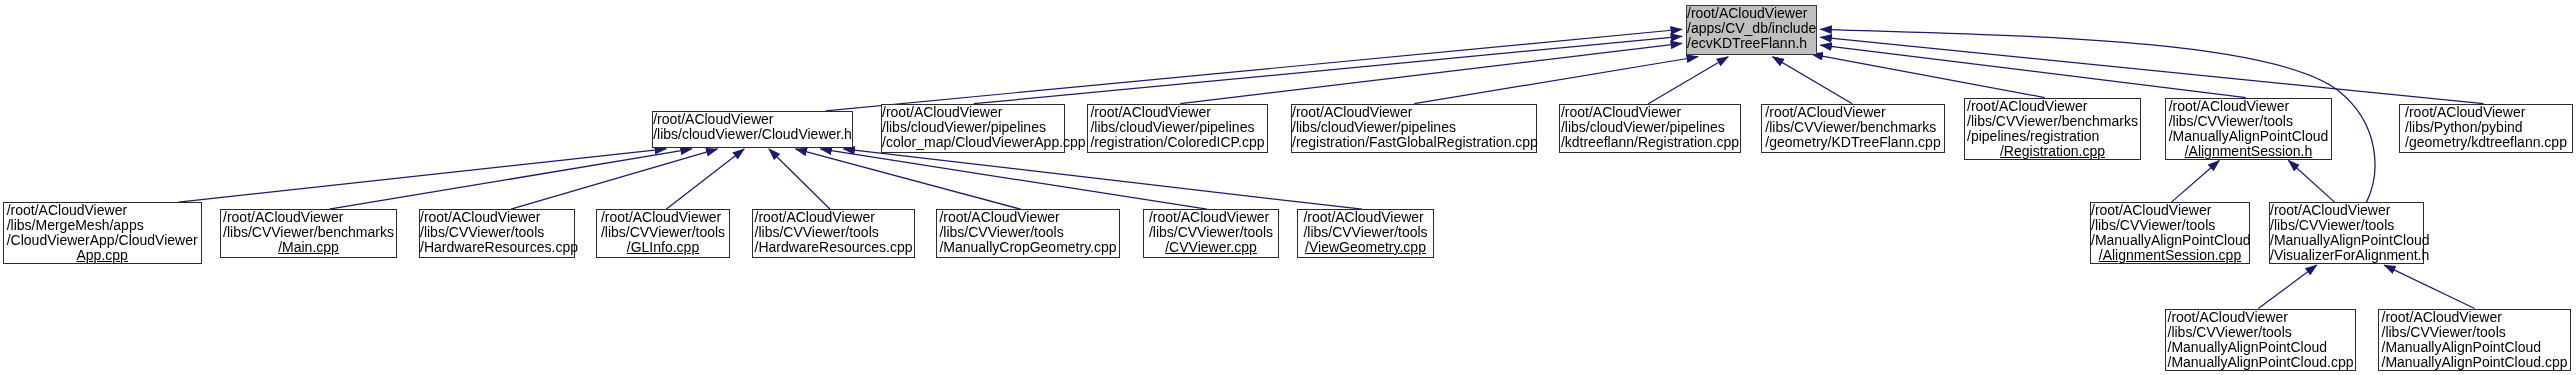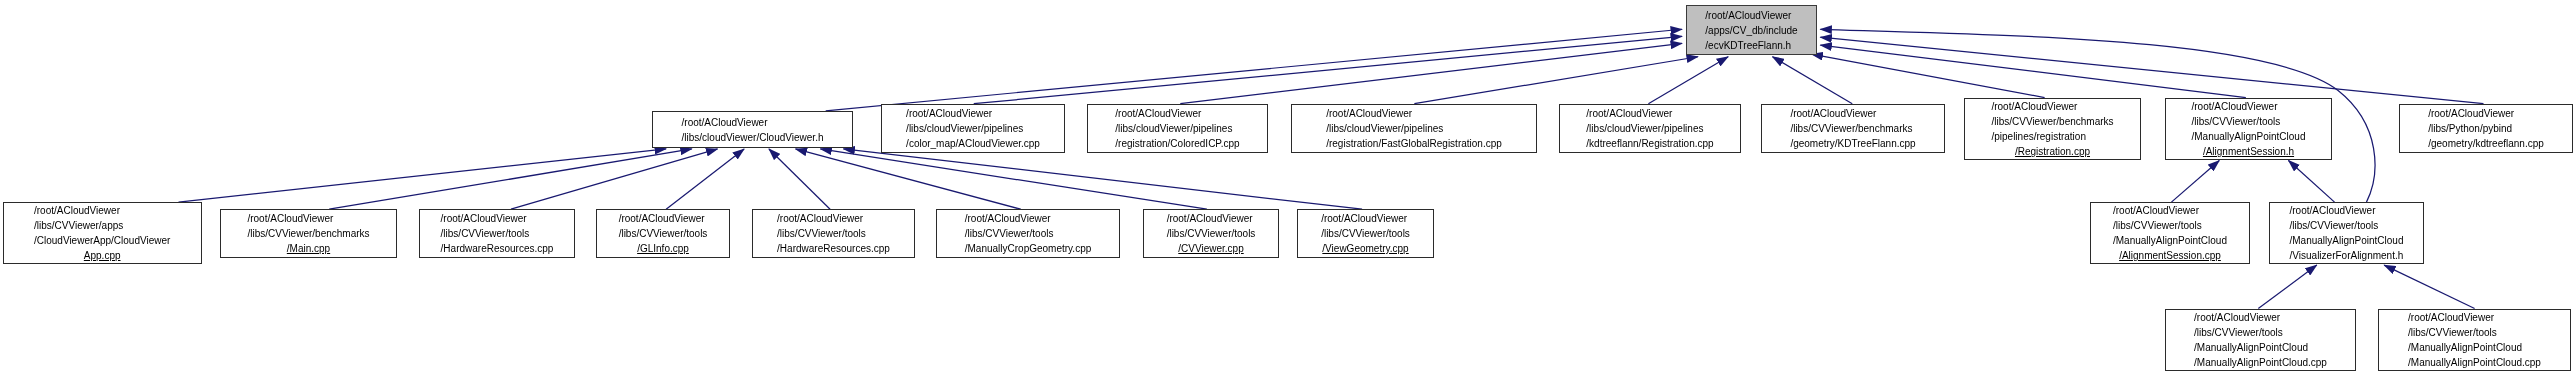--- a/index.html
+++ b/index.html
@@ -24,24 +24,23 @@
     height: 375px;
     z-index: 1;
   }
   .node {
     position: absolute;
     box-sizing: border-box;
     background: #ffffff;
     border: 0.9px solid #2b2b2b;
     display: flex;
     flex-direction: column;
-    justify-content: center;
     z-index: 2;
     color: #000000;
-    font-size: 10px;
+    font-size: 14px;
     line-height: 15px;
     cursor: pointer;
   }
   .node.highlight {
     background: #bfbfbf;
     border: 1.8px solid #3a3a3a;
   }
   .node .label {
     width: -moz-fit-content;
     width: fit-content;
@@ -103,21 +102,21 @@
       <div class="node" style="left: 652px; top: 111px; width: 201px; height: 37px;">
         <div class="label">
           <div class="line">/root/ACloudViewer</div>
           <div class="line">/libs/cloudViewer/CloudViewer.h</div>
         </div>
       </div>
       <div class="node" style="left: 881px; top: 104px; width: 184px; height: 49px;">
         <div class="label">
           <div class="line">/root/ACloudViewer</div>
           <div class="line">/libs/cloudViewer/pipelines</div>
-          <div class="line">/color_map/ACloudViewer.cpp</div>
+          <div class="line">/color_map/CloudViewerApp.cpp</div>
         </div>
       </div>
       <div class="node" style="left: 1087px; top: 104px; width: 181px; height: 49px;">
         <div class="label">
           <div class="line">/root/ACloudViewer</div>
           <div class="line">/libs/cloudViewer/pipelines</div>
           <div class="line">/registration/ColoredICP.cpp</div>
         </div>
       </div>
       <div class="node" style="left: 1291px; top: 104px; width: 246px; height: 49px;">
@@ -160,21 +159,21 @@
       <div class="node" style="left: 2399px; top: 104px; width: 174px; height: 49px;">
         <div class="label">
           <div class="line">/root/ACloudViewer</div>
           <div class="line">/libs/Python/pybind</div>
           <div class="line">/geometry/kdtreeflann.cpp</div>
         </div>
       </div>
       <div class="node" style="left: 2.7px; top: 202px; width: 199px; height: 62px;">
         <div class="label">
           <div class="line">/root/ACloudViewer</div>
-          <div class="line">/libs/CVViewer/apps</div>
+          <div class="line">/libs/MergeMesh/apps</div>
           <div class="line">/CloudViewerApp/CloudViewer</div>
           <div class="line c">App.cpp</div>
         </div>
       </div>
       <div class="node" style="left: 220px; top: 209px; width: 177px; height: 49px;">
         <div class="label">
           <div class="line">/root/ACloudViewer</div>
           <div class="line">/libs/CVViewer/benchmarks</div>
           <div class="line c">/Main.cpp</div>
         </div>

